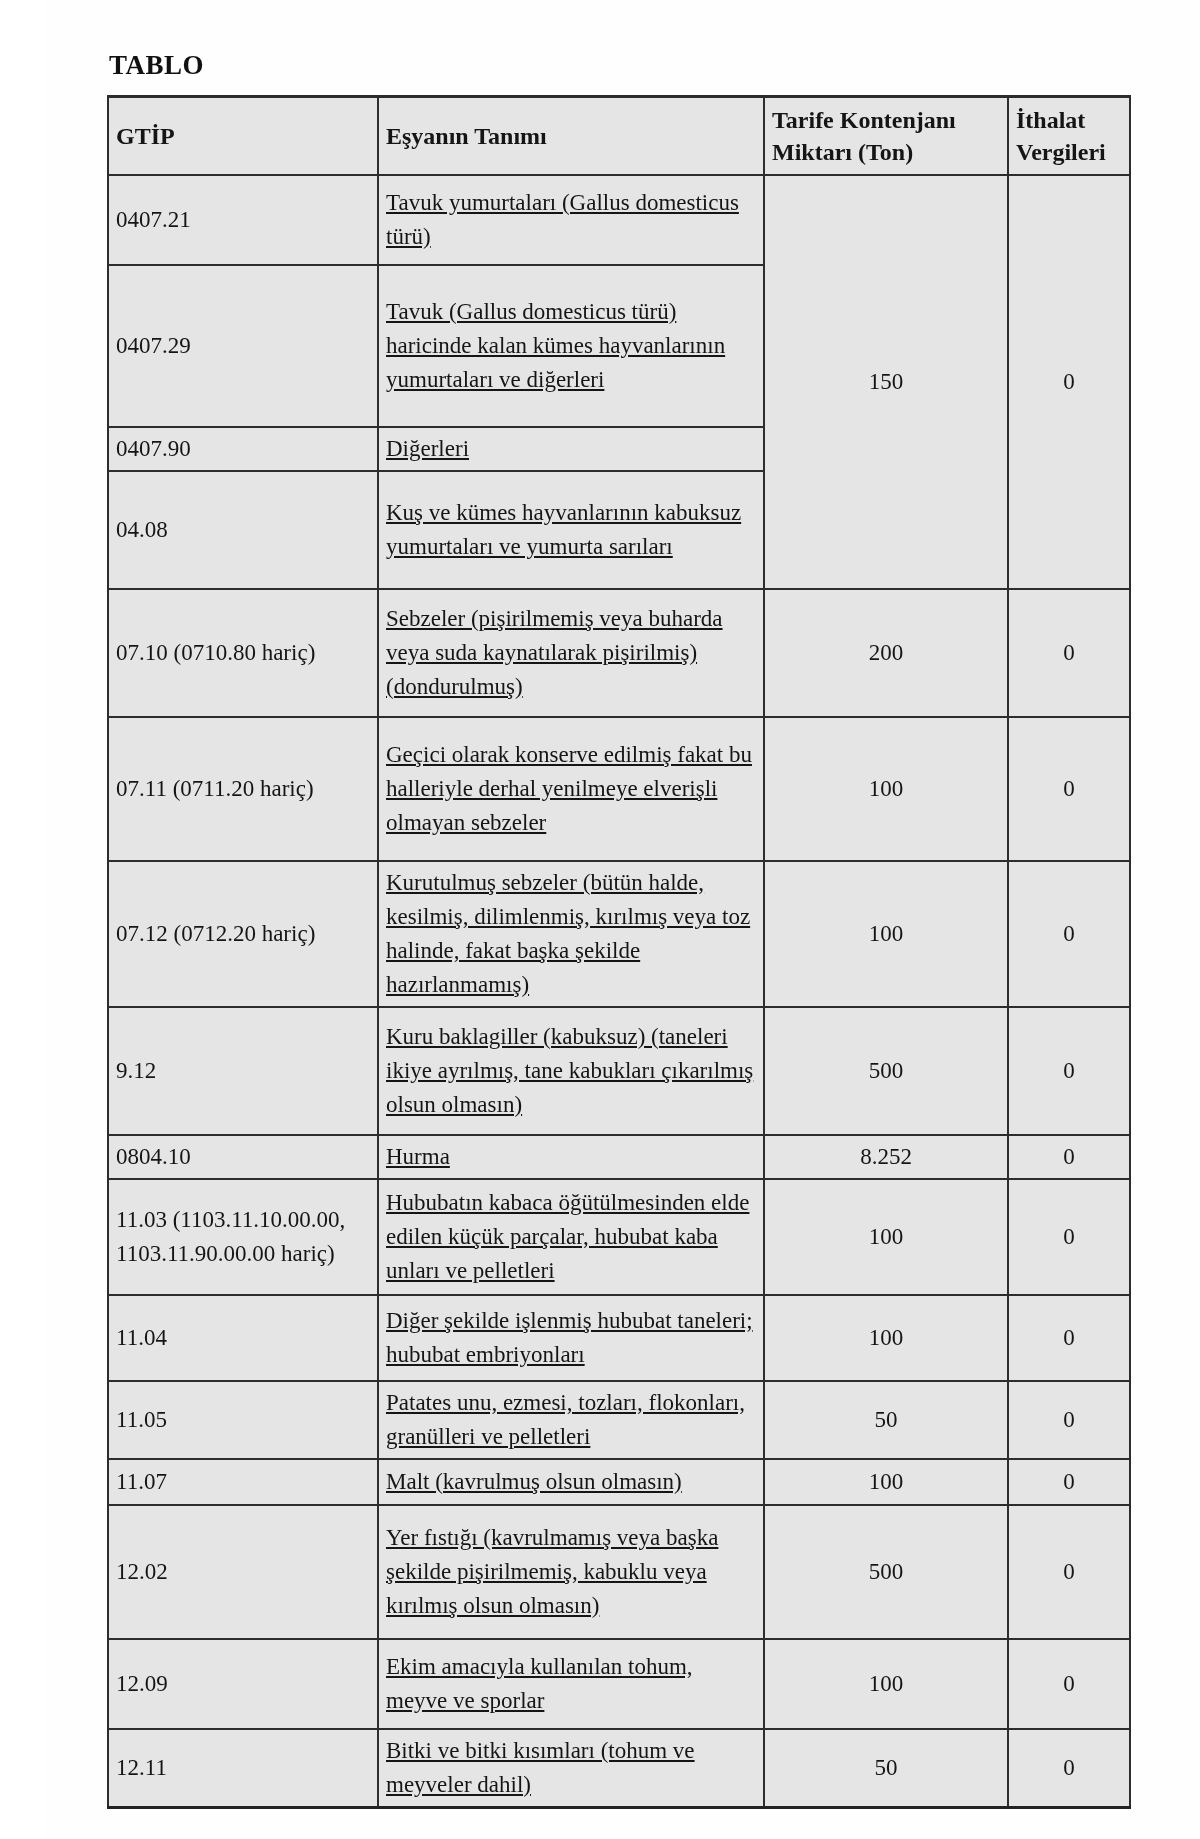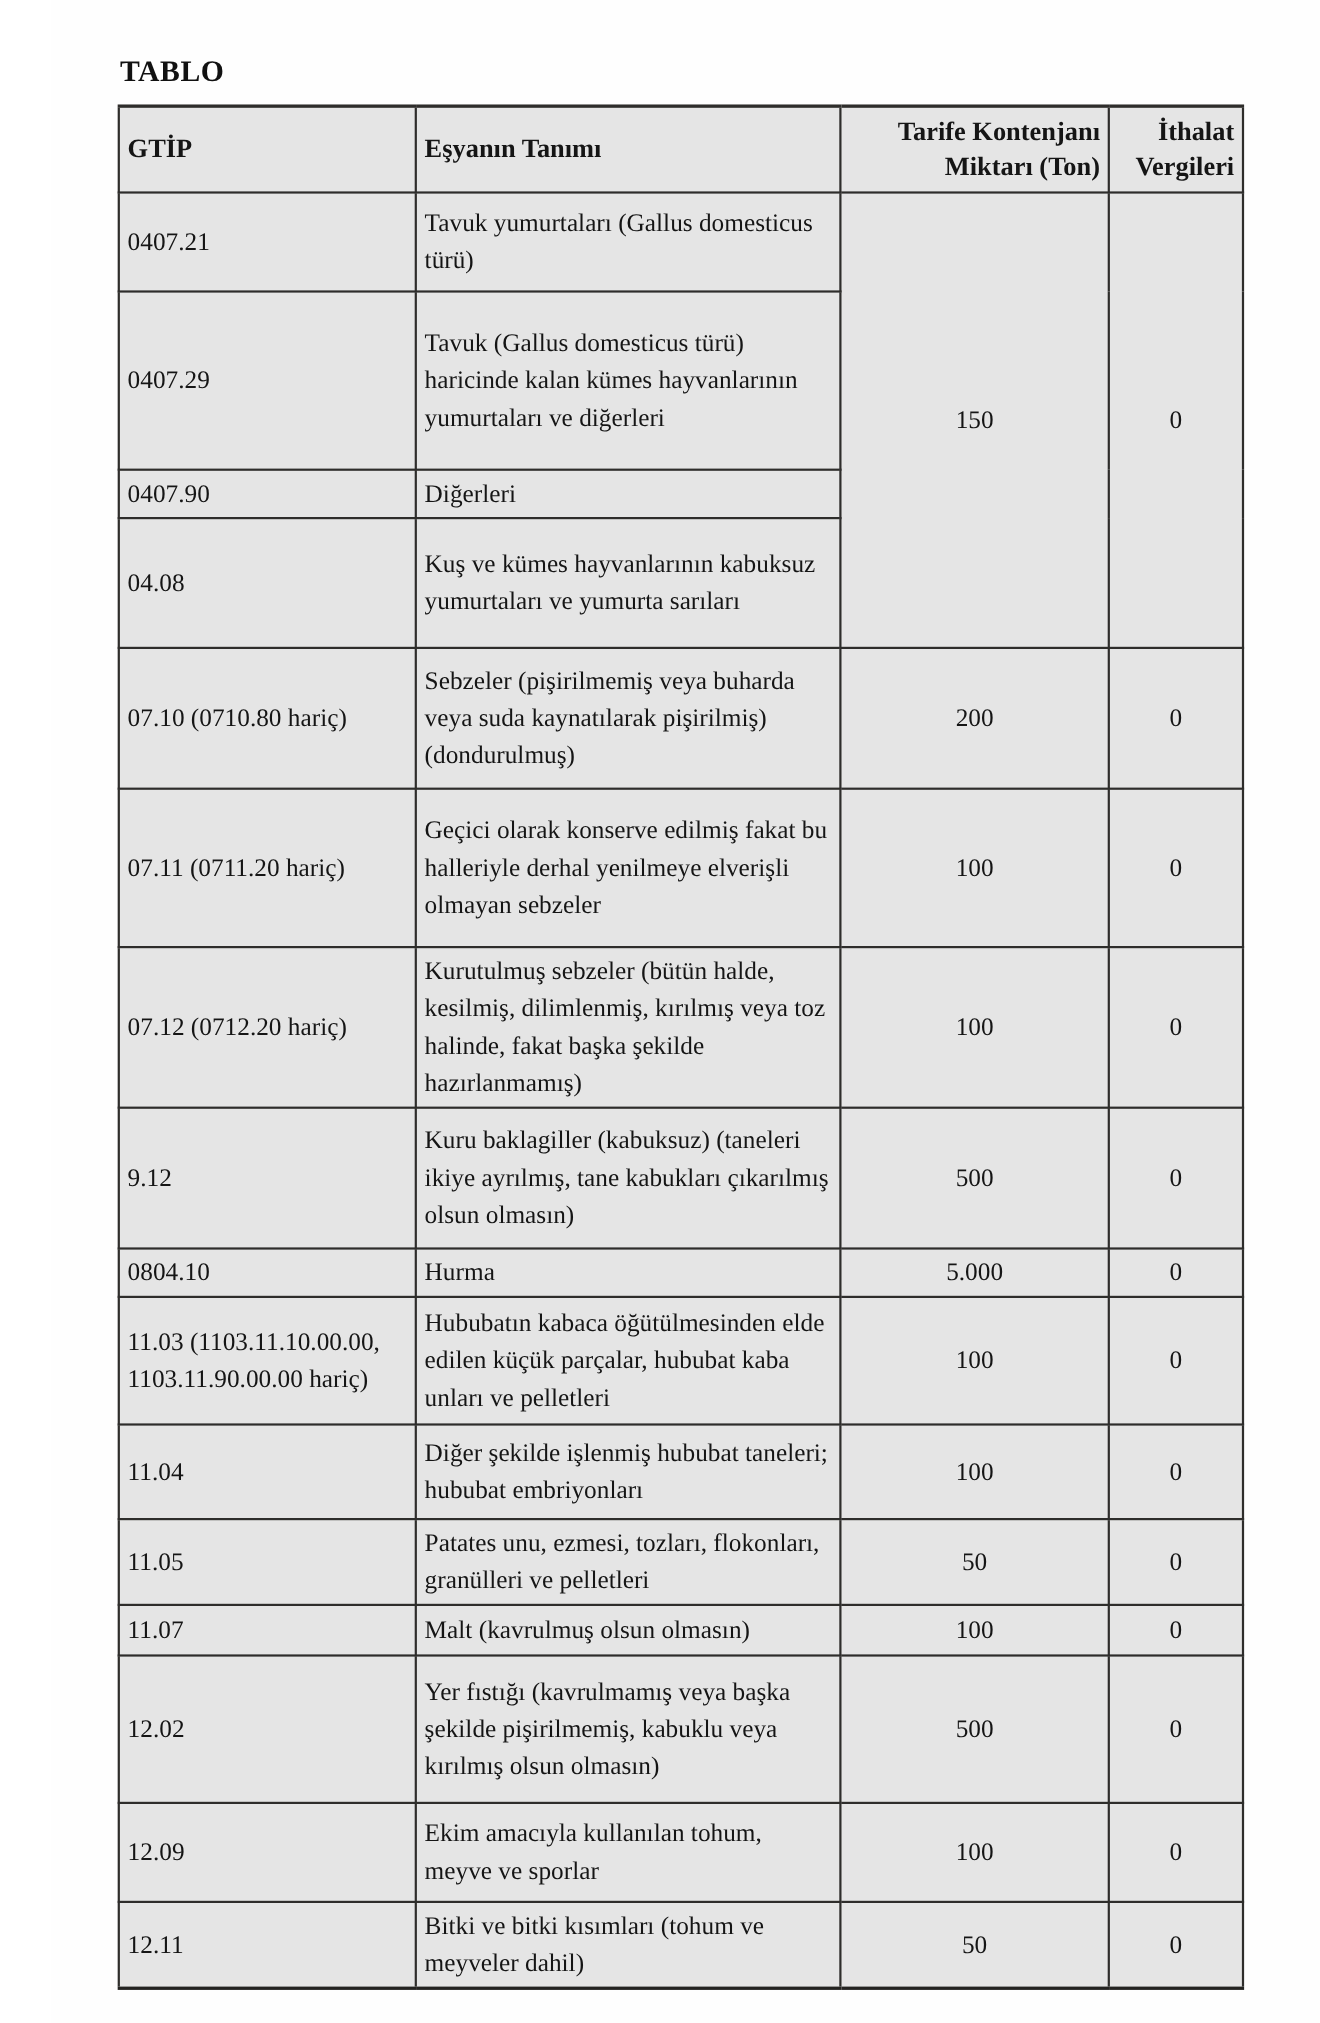--- a/index.html
+++ b/index.html
@@ -54,31 +54,32 @@
     line-height: 32px;
     height: 78px;
     border-top: 3px solid #2e2d2b;
   }
   th.h-gtip, th.h-desc {
     text-align: left;
     vertical-align: middle;
     padding-top: 22px;
   }
   th.h-quota, th.h-duty {
-    text-align: right;
+    text-align: left;
     vertical-align: middle;
   }
   td.gtip {
     text-align: left;
     vertical-align: middle;
     padding-left: 5px;
   }
   td.desc {
     text-align: left;
     vertical-align: middle;
+    text-decoration: underline;
   }
   td.quota, td.duty {
     text-align: center;
     vertical-align: middle;
   }
   tr.last td { border-bottom: 3px solid #242321; }
 </style>
 </head>
 <body>
 
@@ -140,21 +141,21 @@
       </tr>
       <tr style="height:128px;">
         <td class="gtip">9.12</td>
         <td class="desc">Kuru baklagiller (kabuksuz) (taneleri ikiye ayrılmış, tane kabukları çıkarılmış olsun olmasın)</td>
         <td class="quota">500</td>
         <td class="duty">0</td>
       </tr>
       <tr style="height:40px;">
         <td class="gtip">0804.10</td>
         <td class="desc">Hurma</td>
-        <td class="quota">5.000</td>
+        <td class="quota">8.252</td>
         <td class="duty">0</td>
       </tr>
       <tr style="height:116px;">
         <td class="gtip">11.03 (1103.11.10.00.00, 1103.11.90.00.00 hariç)</td>
         <td class="desc">Hububatın kabaca öğütülmesinden elde edilen küçük parçalar, hububat kaba unları ve pelletleri</td>
         <td class="quota">100</td>
         <td class="duty">0</td>
       </tr>
       <tr style="height:86px;">
         <td class="gtip">11.04</td>

